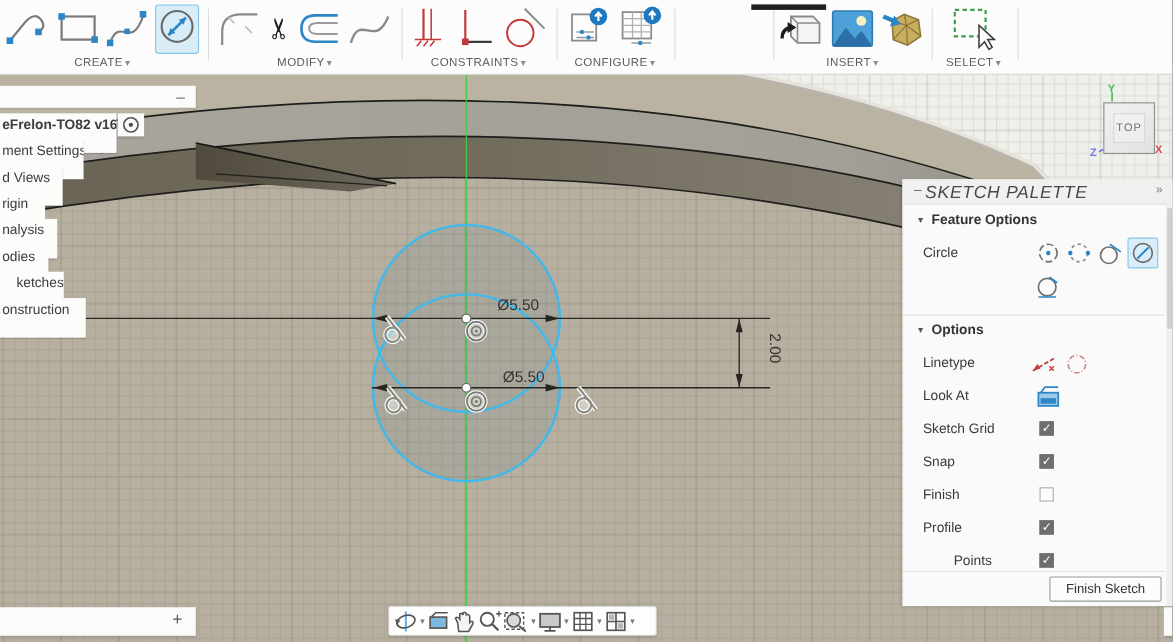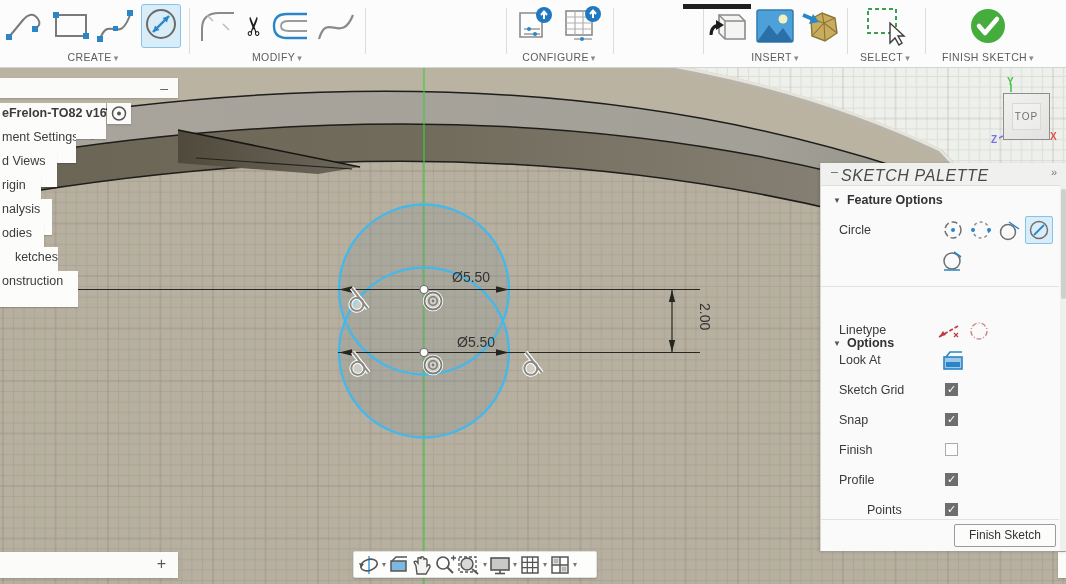--- a/index.html
+++ b/index.html
@@ -221,20 +221,39 @@
           <path d="M36,10 L18,10 Q10,10 10,15 Q10,20 18,20 L36,20" fill="none" stroke="#9a9a9a" stroke-width="1.8"></path>
         </svg>
         <svg class="ticon" width="38" height="34" viewBox="0 0 38 34">
           <path d="M2,30 C10,2 24,36 36,6" fill="none" stroke="#8a8a8a" stroke-width="2.2"></path>
         </svg>
       </div>
       <div class="tlabel"><span>MODIFY</span><span class="car">▾</span></div>
     </div>
     <div class="tdiv" style="left:365px;"></div>
 
+    <div class="tgroup" style="left:368px;width:134px;">
+      <div class="ticons">
+        <svg class="ticon" width="36" height="40" viewBox="0 0 36 40">
+          <line x1="12" y1="2" x2="12" y2="30" stroke="#c23b3b" stroke-width="2"></line>
+          <line x1="19" y1="2" x2="19" y2="30" stroke="#c23b3b" stroke-width="1.4"></line>
+          <path d="M4,30 H28 M6,36 l4,-5 M12,36 l4,-5 M18,36 l4,-5" stroke="#c23b3b" stroke-width="1.4" fill="none"></path>
+        </svg>
+        <svg class="ticon" width="34" height="40" viewBox="0 0 34 40">
+          <line x1="8" y1="3" x2="8" y2="32" stroke="#c23b3b" stroke-width="2"></line>
+          <line x1="8" y1="32" x2="32" y2="32" stroke="#3c3c3c" stroke-width="2"></line>
+          <rect x="5" y="29" width="6" height="6" fill="#c23b3b"></rect>
+        </svg>
+        <svg class="ticon" width="42" height="40" viewBox="0 0 42 40">
+          <circle cx="18" cy="24" r="12" fill="none" stroke="#c23b3b" stroke-width="1.8"></circle>
+          <line x1="22" y1="2" x2="40" y2="20" stroke="#8a8a8a" stroke-width="1.8"></line>
+        </svg>
+      </div>
+      <div class="tlabel"><span>CONSTRAINTS</span><span class="car">▾</span></div>
+    </div>
     <div class="tdiv" style="left:506px;"></div>
 
     <div class="tgroup" style="left:509px;width:100px;">
       <div class="ticons">
         <svg class="ticon" width="42" height="42" viewBox="0 0 42 42">
           <path d="M6,8 L22,8 L28,14 L28,32 L6,32 Z" fill="#fdfdfd" stroke="#8a8a8a" stroke-width="1.6"></path>
           <circle cx="30" cy="10" r="8" fill="#1f78c0"></circle>
             <path d="M30,14 V7 M27,10 l3,-3.5 3,3.5" stroke="#fff" stroke-width="2" fill="none"></path>
           <path d="M10,24 H26 M10,29 H26" stroke="#9a9a9a" stroke-width="1.4"></path>
             <circle cx="15" cy="24" r="2" fill="#2a86c7"></circle>
@@ -283,29 +302,20 @@
       <div class="ticons">
         <svg class="ticon" width="46" height="42" viewBox="0 0 46 42">
           <rect x="6" y="4" width="28" height="24" fill="none" stroke="#3d9e4f" stroke-width="2" stroke-dasharray="4,3"></rect>
           <polygon points="28,18 28,38 33,33 37,40 40,38 36,31 42,31" fill="#fdfdfd" stroke="#3c3c3c" stroke-width="1.4"></polygon>
         </svg>
       </div>
       <div class="tlabel"><span>SELECT</span><span class="car">▾</span></div>
     </div>
     <div class="tdiv" style="left:925px;"></div>
 
-    <div class="tgroup" style="left:928px;width:120px;">
-      <div class="ticons">
-        <svg class="ticon" width="38" height="38" viewBox="0 0 38 38">
-          <circle cx="19" cy="19" r="17" fill="#44ad3c"></circle>
-          <path d="M10,19 L16,26 L28,12" fill="none" stroke="#fff" stroke-width="4.5" stroke-linecap="round" stroke-linejoin="round"></path>
-        </svg>
-      </div>
-      <div class="tlabel"><span>FINISH SKETCH</span><span class="car">▾</span></div>
-    </div>
   </div>
   <div id="topfrag" class="abs"></div>
 
   <div id="bheader" class="abs wbar">
     <span class="min">–</span>
   </div>
   <div class="brow" style="top:103px;width:104px;font-weight:bold;">eFrelon-TO82 v16</div>
   <div class="abs wbar" style="left:107px;top:103px;width:24px;height:21px;">
     <svg width="24" height="21">
       <circle cx="12" cy="10.5" r="6.5" fill="none" stroke="#555" stroke-width="1.5"></circle>
@@ -368,21 +378,21 @@
         <line x1="7" y1="17" x2="17" y2="7" stroke="#2a86c7" stroke-width="1.8"></line>
       </svg>
     </div>
     <svg class="abs cicon" style="left:120px;top:85px;">
       <circle cx="11" cy="13" r="8" fill="none" stroke="#6f6f6f" stroke-width="1.5"></circle>
       <line x1="13" y1="4" x2="20" y2="9" stroke="#2a86c7" stroke-width="1.8"></line>
       <line x1="3" y1="22" x2="19" y2="22" stroke="#2a86c7" stroke-width="1.5"></line>
     </svg>
 
     <div class="psep" style="top:123px;"></div>
-    <div class="sechead" style="top:130px;margin-top:43px;">
+    <div class="sechead" style="top:130px;">
       <span class="tri">▼</span><span>Options</span>
     </div>
 
     <div class="plabel" style="top:160px;">Linetype</div>
     <svg class="abs cicon" style="left:116px;top:156px;">
       <line x1="2" y1="18" x2="21" y2="7" stroke="#c23b3b" stroke-width="1.6" stroke-dasharray="4,2"></line>
       <polygon points="2,18 9,16 6,12" fill="#c23b3b"></polygon>
       <path d="M17,14 l4,4 M21,14 l-4,4" stroke="#c23b3b" stroke-width="1.2"></path>
     </svg>
     <svg class="abs cicon" style="left:146px;top:156px;">

